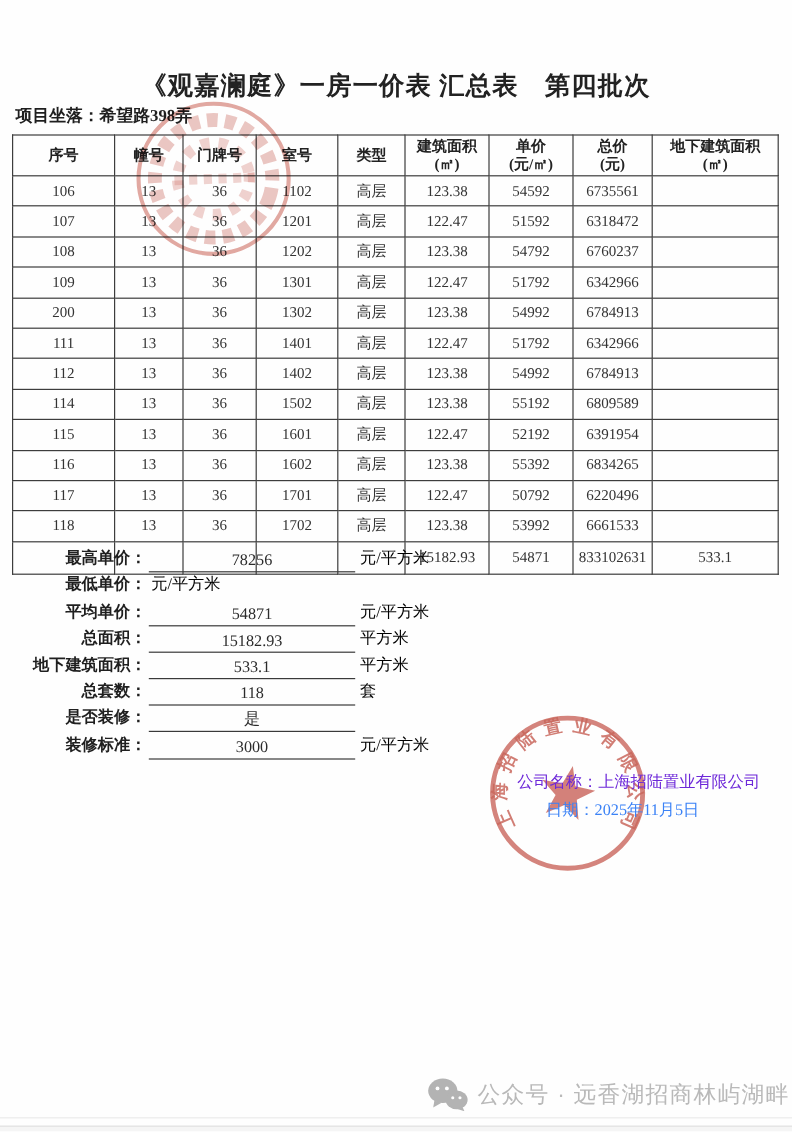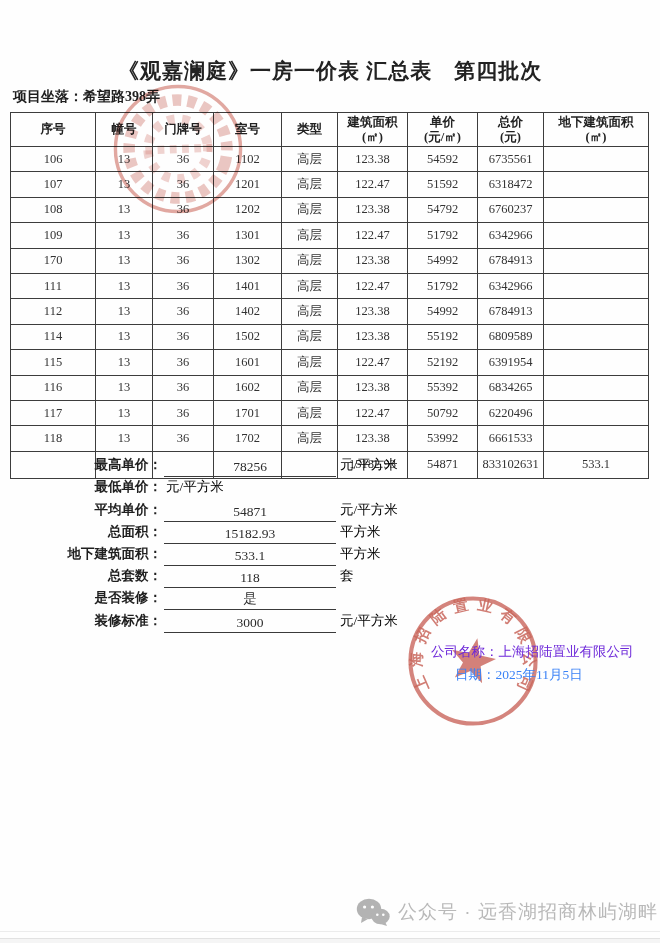--- a/index.html
+++ b/index.html
@@ -34,21 +34,21 @@
     overflow: hidden;
   }
   .price-table th {
     font-weight: bold; white-space: pre-line; line-height: 1.2;
     height: 34px; font-size: 12.5px; color: #222;
   }
   .price-table td { height: 25.4px; font-family: "Liberation Serif", serif; }
   .price-table tr.totals-row td { height: 27px; }
 
   .summary-section { position: absolute; top: 455px; left: 12px; z-index: 2; }
-  .summary-row { height: 22.2px; display: flex; align-items: flex-end; font-size: 13.5px; padding-left: 40px; }
+  .summary-row { height: 22.2px; display: flex; align-items: flex-end; font-size: 13.5px; }
   .s-label { width: 110px; text-align: right; font-weight: bold; padding-bottom: 3px; color: #1f1f1f; }
   .s-line  { width: 172px; border-bottom: 1.6px solid #3a3a3a; text-align: center; margin-left: 2px; padding-bottom: 1px; }
   .s-val   { text-underline-offset: 2px; }
   .s-unit  { margin-left: 4px; padding-bottom: 3px; color: #000000; }
 
   .company-line { position: absolute; top: 643px; left: 431px; font-size: 13.5px; color: #6d28d9; z-index: 6; }
   .date-line    { position: absolute; top: 666px; left: 455px; font-size: 13.5px; color: #3b82f6; z-index: 6; }
 
   .stamp { position: absolute; pointer-events: none; mix-blend-mode: multiply; }
   .stamp-top    { top: 81px;  left: 110px; width: 136px; height: 136px; filter: blur(0.4px); z-index: 5; opacity: 0.85; }
@@ -143,21 +143,21 @@
           <td>13</td>
           <td>36</td>
           <td>1301</td>
           <td>高层</td>
           <td>122.47</td>
           <td>51792</td>
           <td>6342966</td>
           <td></td>
         </tr>
         <tr class="data-row">
-          <td>170</td>
+          <td>200</td>
           <td>13</td>
           <td>36</td>
           <td>1302</td>
           <td>高层</td>
           <td>123.38</td>
           <td>54992</td>
           <td>6784913</td>
           <td></td>
         </tr>
         <tr class="data-row">

